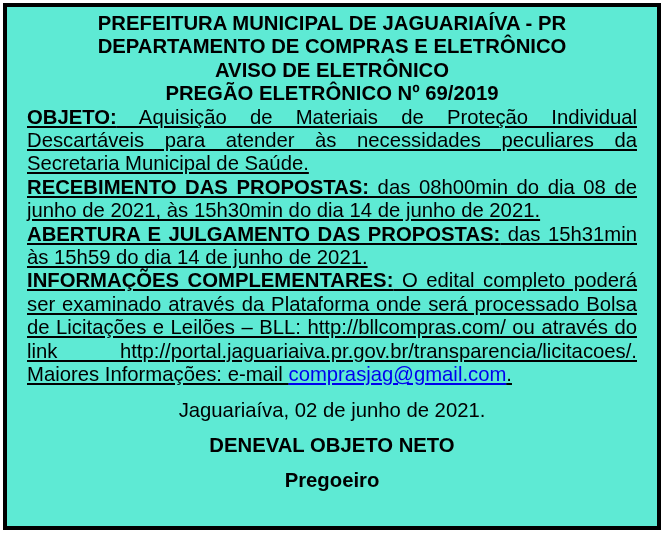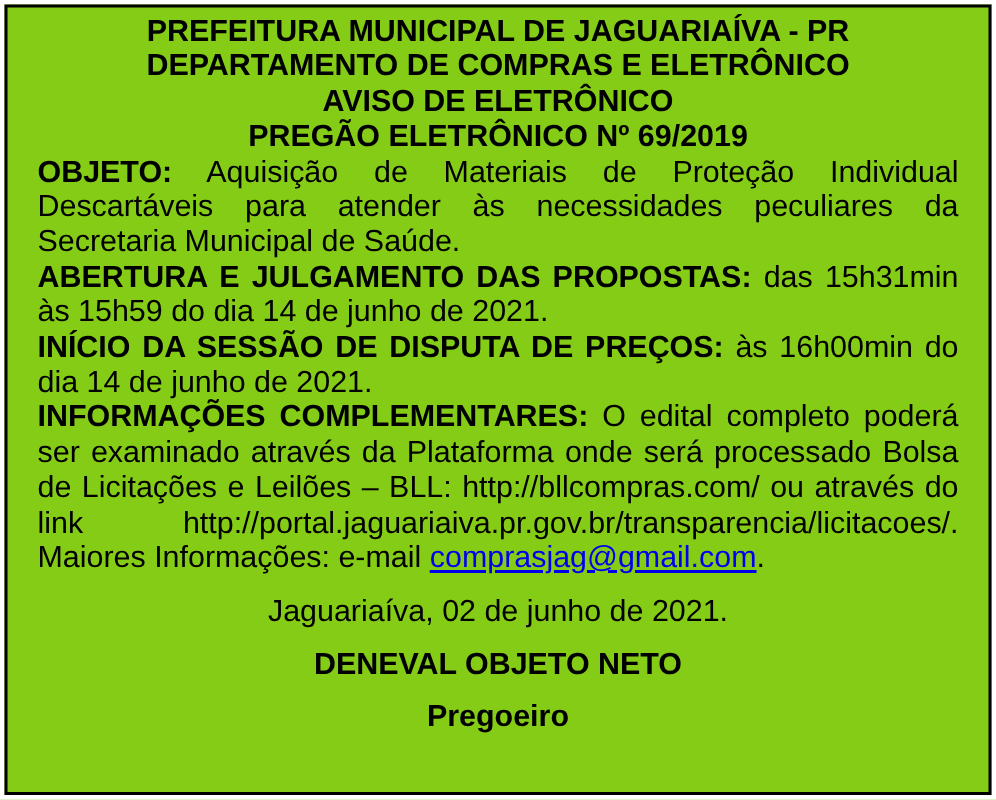--- a/index.html
+++ b/index.html
@@ -14,35 +14,36 @@
     font-family: "Liberation Sans", sans-serif;
     color: #000000;
   }
   .sheet {
     position: absolute;
     left: 3px;
     top: 3px;
     width: 658px;
     height: 527px;
     box-sizing: border-box;
-    border: 2px solid #000000;
+    border: 4px solid #000000;
     padding: 5px 20px 0 20px;
     font-size: 20.3px;
     line-height: 23.4px;
-    background: #84cc16;
+    background: #5eead4;
     overflow: hidden;
   }
   .hline {
     text-align: center;
     font-weight: bold;
     white-space: nowrap;
   }
   p.section {
     margin: 0;
     text-align: justify;
+    text-decoration: underline;
   }
   p.section b {
     font-weight: bold;
   }
   .cline {
     text-align: center;
     margin-top: 12px;
   }
   .cline.bold {
     font-weight: bold;
@@ -57,24 +58,24 @@
 
 <div class="sheet">
 
   <div class="hline">PREFEITURA MUNICIPAL DE JAGUARIAÍVA - PR</div>
   <div class="hline">DEPARTAMENTO DE COMPRAS E ELETRÔNICO</div>
   <div class="hline">AVISO DE ELETRÔNICO</div>
   <div class="hline">PREGÃO ELETRÔNICO Nº 69/2019</div>
 
   <p class="section"><b>OBJETO:</b><span> Aquisição de Materiais de Proteção Individual Descartáveis para atender às necessidades peculiares da Secretaria Municipal de Saúde.</span></p>
 
+  <p class="section"><b>RECEBIMENTO DAS PROPOSTAS:</b><span> das 08h00min do dia 08 de junho de 2021, às 15h30min do dia 14 de junho de 2021.</span></p>
 
   <p class="section"><b>ABERTURA E JULGAMENTO DAS PROPOSTAS:</b><span> das 15h31min às 15h59 do dia 14 de junho de 2021.</span></p>
 
-  <p class="section"><b>INÍCIO DA SESSÃO DE DISPUTA DE PREÇOS:</b><span> às 16h00min do dia 14 de junho de 2021.</span></p>
 
   <p class="section"><b>INFORMAÇÕES COMPLEMENTARES:</b><span> O edital completo poderá ser examinado através da Plataforma onde será processado Bolsa de Licitações e Leilões – BLL: http://bllcompras.com/ ou através do link http://portal.jaguariaiva.pr.gov.br/transparencia/licitacoes/. Maiores Informações: e-mail </span><a class="email" style="color: rgb(0, 0, 238);">comprasjag@gmail.com</a><span>.</span></p>
 
   <div class="cline">Jaguariaíva, 02 de junho de 2021.</div>
   <div class="cline bold">DENEVAL OBJETO NETO</div>
   <div class="cline bold">Pregoeiro</div>
 
 </div>
 
 </body></html>

